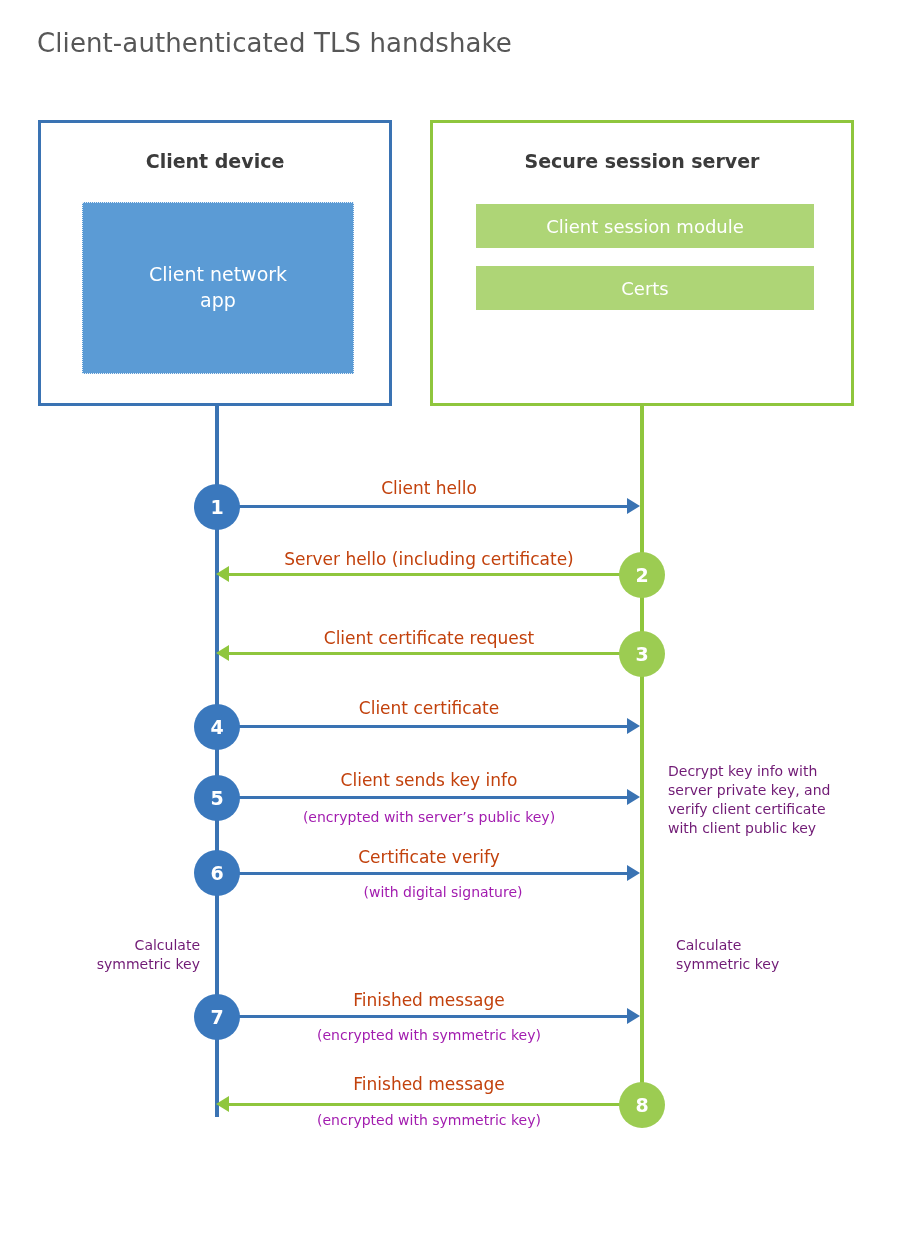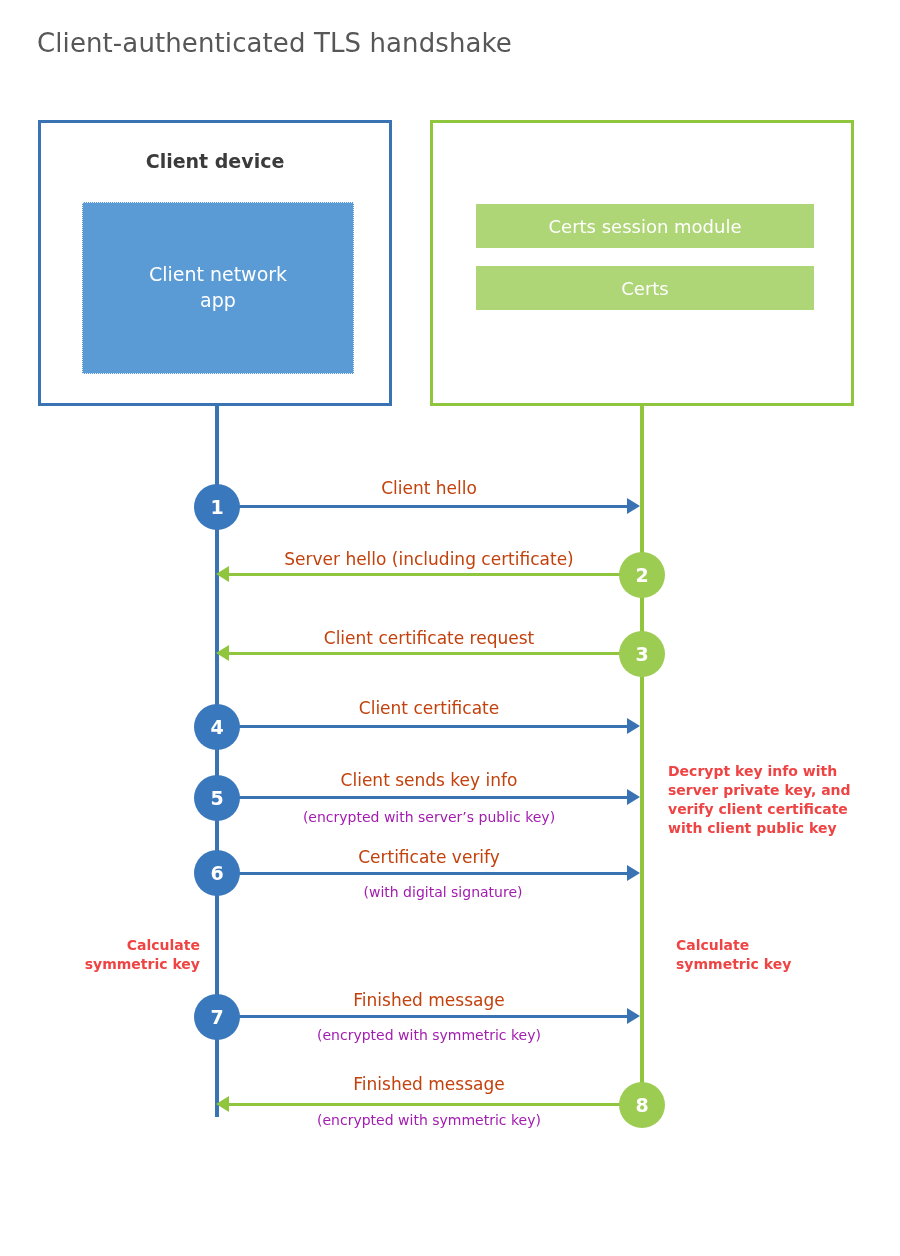--- a/index.html
+++ b/index.html
@@ -82,21 +82,21 @@
     position:absolute; text-align:center; color:#c2410c;
     font-size:17px; white-space:nowrap;
   }
   .msg-sublabel{
     position:absolute; text-align:center; color:#a21caf;
     font-size:14px; white-space:nowrap;
   }
 
   
   .side-note{
-    position:absolute; color:#ef4444; font-size:14px; line-height:1.35;font-weight:bold;
+    position:absolute; color:#701a75; font-size:14px; line-height:1.35;
   }
   #note-decrypt{left:668px;top:762px;width:180px;text-align:left;}
   #note-calc-left{left:60px;top:936px;width:140px;text-align:right;font-size:14px;}
   #note-calc-right{left:676px;top:936px;width:160px;text-align:left;font-size:14px;}
   .side-note div{white-space:nowrap;}
 </style>
 </head>
 <body>
 
 <div id="stage">
@@ -107,21 +107,22 @@
     <div class="entity-title">Client device</div>
     <div id="client-app">
       <span>
         <span>Client network</span>
         <span>app</span>
       </span>
     </div>
   </div>
 
   <div class="entity-box" id="server-box">
-    <div class="server-bar" id="bar-module">Certs session module</div>
+    <div class="entity-title">Secure session server</div>
+    <div class="server-bar" id="bar-module">Client session module</div>
     <div class="server-bar" id="bar-certs">Certs</div>
   </div>
 
   <div class="lifeline" id="client-lifeline"></div>
   <div class="lifeline" id="server-lifeline"></div>
 
   <div class="msg-label" style="left:217px;top:478px;width:424px;">Client hello</div>
   <div class="msg-line to-server" style="left:217px;top:505px;width:412px;"></div>
   <div class="arrow-head right" style="left:627px;top:498px;"></div>
   <div class="step-circle client" style="left:194px;top:484px;">1</div>

